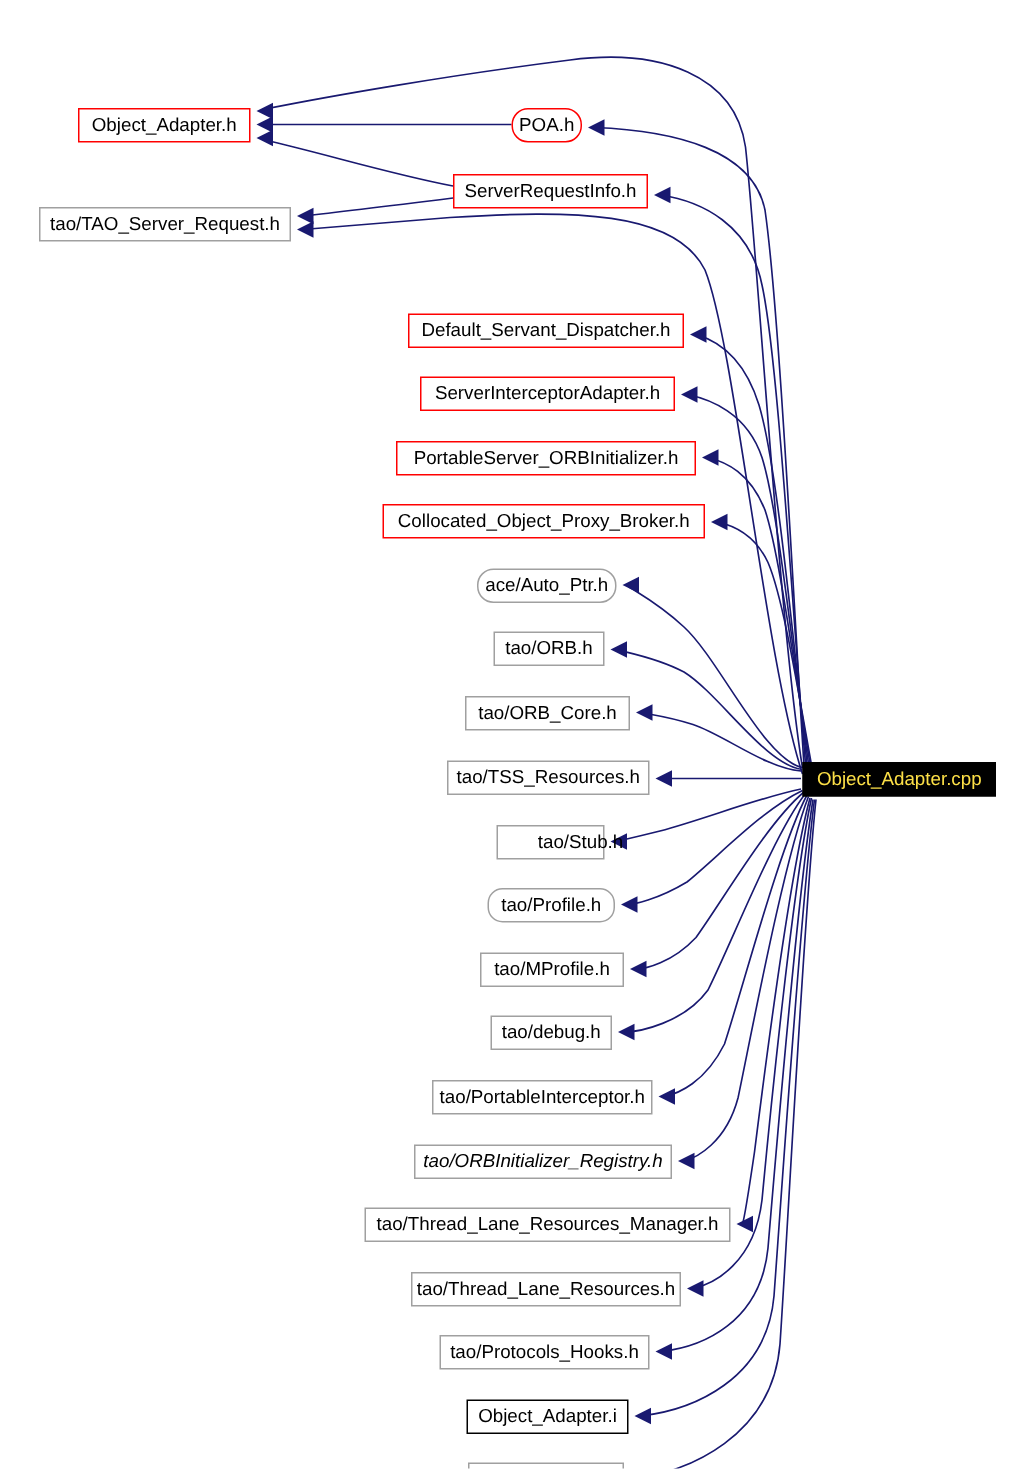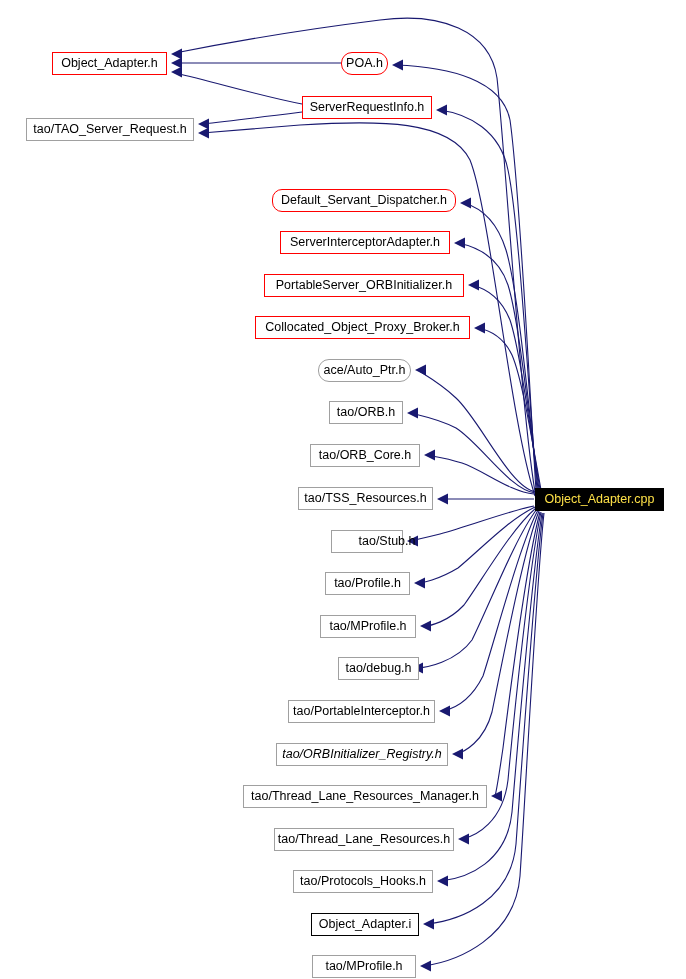--- a/index.html
+++ b/index.html
@@ -11,20 +11,21 @@
     width: 686px;
     height: 979px;
     overflow: hidden;
     font-family: "Liberation Sans", sans-serif;
   }
   #graph-root {
     position: relative;
     width: 686px;
     height: 874px;
     background: #ffffff;
+    margin-top: 20px;
   }
   #graph-svg {
     position: absolute;
     left: 0;
     top: 0;
     width: 686px;
     height: 979px;
     display: block;
   }
   .node-box {
@@ -120,33 +121,33 @@
       <path d="M 543 513 C 534 582 522 762 516 844 C 511 900 462 920 427 924" class="edge-path" stroke="#191970"></path>
       <polygon points="423,924 434,918.5 434,929.5" class="edge-head" fill="#191970"></polygon>
       <path d="M 544 513 C 536 588 526 786 520 876 C 515 938 458 961 424 966" class="edge-path" stroke="#191970"></path>
       <polygon points="420,966 431,960.5 431,971.5" class="edge-head" fill="#191970"></polygon>
     </svg>
   <div id="nodes-layer">
       <div class="node-box red" style="left: 52px; top: 52px; width: 115px; height: 23px;">Object_Adapter.h</div>
       <div class="node-box red" style="left: 341px; top: 52px; width: 47px; height: 23px; border-radius: 11px;">POA.h</div>
       <div class="node-box red" style="left: 302px; top: 96px; width: 130px; height: 23px;">ServerRequestInfo.h</div>
       <div class="node-box" style="left: 26px; top: 118px; width: 168px; height: 23px;">tao/TAO_Server_Request.h</div>
-      <div class="node-box red" style="left: 272px; top: 189px; width: 184px; height: 23px; border-radius: 10px;">Default_Servant_Dispatcher.h</div>
+      <div class="node-box red" style="left: 272px; top: 189px; width: 184px; height: 23px;">Default_Servant_Dispatcher.h</div>
       <div class="node-box red" style="left: 280px; top: 231px; width: 170px; height: 23px;">ServerInterceptorAdapter.h</div>
       <div class="node-box red" style="left: 264px; top: 274px; width: 200px; height: 23px;">PortableServer_ORBInitializer.h</div>
       <div class="node-box red" style="left: 255px; top: 316px; width: 215px; height: 23px;">Collocated_Object_Proxy_Broker.h</div>
       <div class="node-box" style="left: 318px; top: 359px; width: 93px; height: 23px; border-radius: 11px;">ace/Auto_Ptr.h</div>
       <div class="node-box" style="left: 329px; top: 401px; width: 74px; height: 23px;">tao/ORB.h</div>
       <div class="node-box" style="left: 310px; top: 444px; width: 110px; height: 23px;">tao/ORB_Core.h</div>
       <div class="node-box" style="left: 298px; top: 487px; width: 135px; height: 23px;">tao/TSS_Resources.h</div>
       <div class="node-box current" style="left: 535px; top: 488px; width: 129px; height: 23px;">Object_Adapter.cpp</div>
       <div class="node-box" style="left: 331px; top: 530px; width: 72px; height: 23px; padding-left: 40px;">tao/Stub.h</div>
-      <div class="node-box" style="left: 325px; top: 572px; width: 85px; height: 23px;">tao/Profile.h</div>
+      <div class="node-box" style="left: 325px; top: 572px; width: 85px; height: 23px; border-radius: 10px;">tao/Profile.h</div>
       <div class="node-box" style="left: 320px; top: 615px; width: 96px; height: 23px;">tao/MProfile.h</div>
-      <div class="node-box" style="left: 338px; top: 657px; width: 81px; height: 23px;">tao/debug.h</div>
+      <div class="node-box" style="left: 327px; top: 657px; width: 81px; height: 23px;">tao/debug.h</div>
       <div class="node-box" style="left: 288px; top: 700px; width: 147px; height: 23px;">tao/PortableInterceptor.h</div>
       <div class="node-box" style="left: 276px; top: 743px; width: 172px; height: 23px; font-style: italic;">tao/ORBInitializer_Registry.h</div>
       <div class="node-box" style="left: 243px; top: 785px; width: 244px; height: 23px;">tao/Thread_Lane_Resources_Manager.h</div>
       <div class="node-box" style="left: 274px; top: 828px; width: 180px; height: 23px;">tao/Thread_Lane_Resources.h</div>
       <div class="node-box" style="left: 293px; top: 870px; width: 140px; height: 23px;">tao/Protocols_Hooks.h</div>
       <div class="node-box black" style="left: 311px; top: 913px; width: 108px; height: 23px;">Object_Adapter.i</div>
       <div class="node-box" style="left: 312px; top: 955px; width: 104px; height: 23px;">tao/MProfile.h</div>
     </div>
 </div>
 

